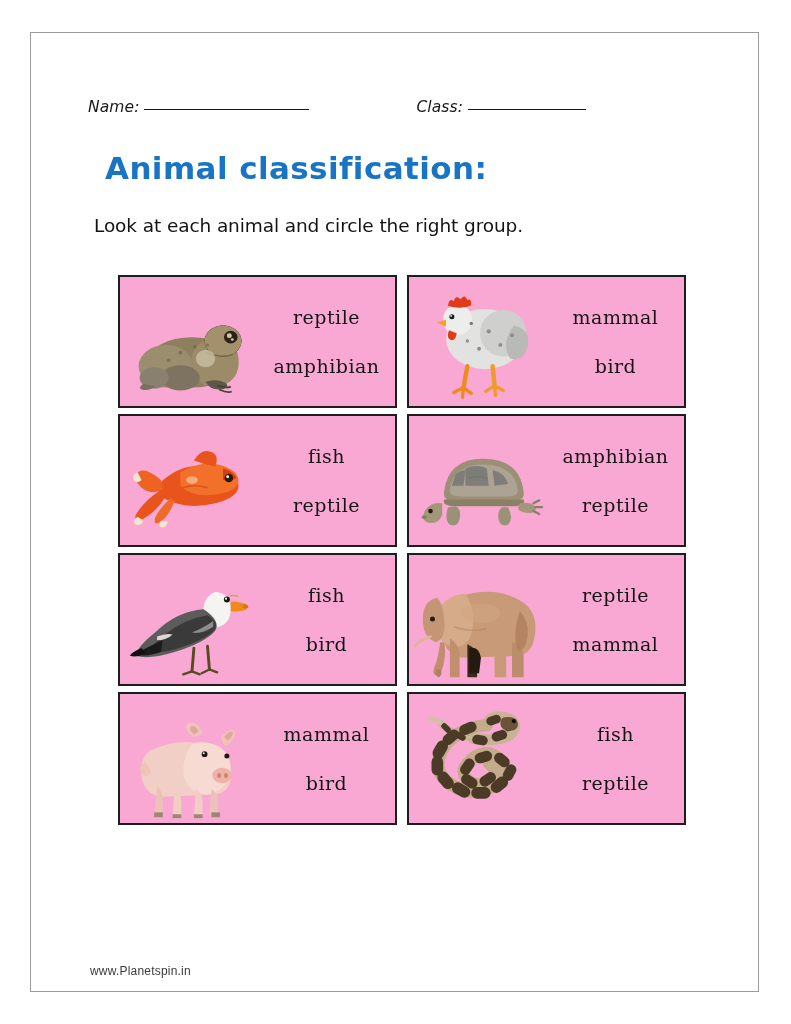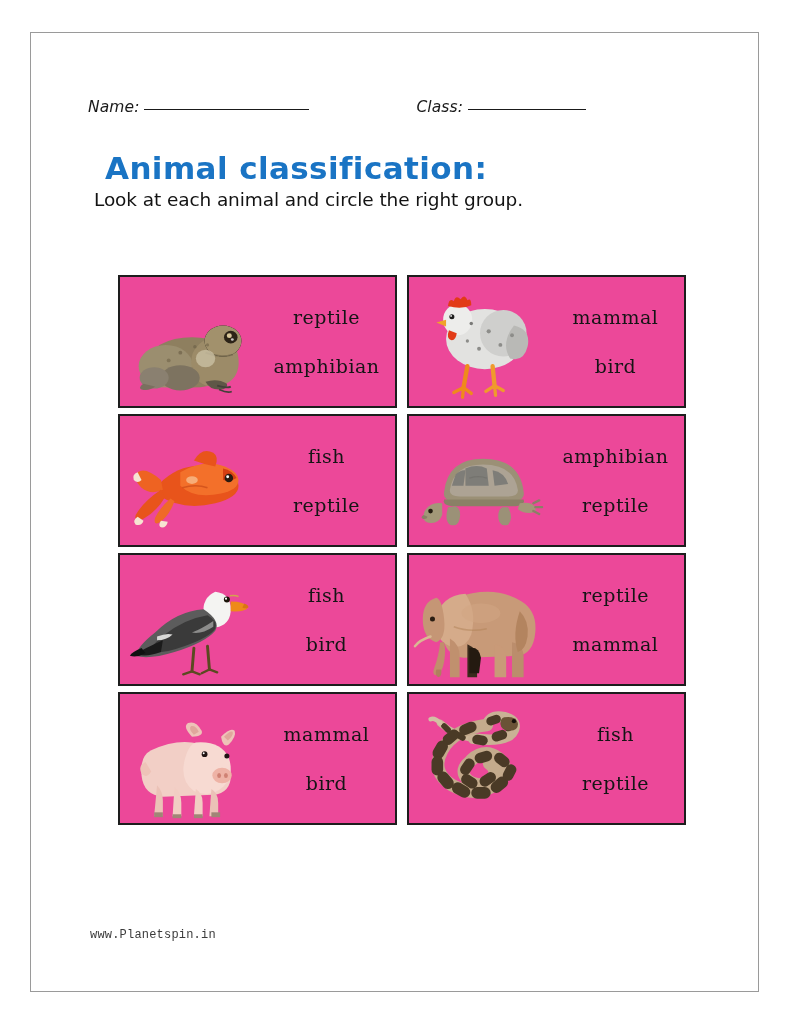--- a/index.html
+++ b/index.html
@@ -57,21 +57,21 @@
     font-weight: bold;
     letter-spacing: 0.4px;
     color: #1a74c4;
     white-space: nowrap;
     margin-left: 13px;
   }
 
   .subtitle {
     position: absolute;
     left: 94px;
-    top: 189px;
+    top: 215px;
     font-family: "DejaVu Sans", sans-serif;
     font-size: 18.5px;
     letter-spacing: -0.1px;
     color: #131313;
     white-space: nowrap;
   }
 
   
   .grid {
     position: absolute;
@@ -84,21 +84,21 @@
     gap: 10px;
     margin-bottom: 6px;
   }
   .qbox {
     width: 279px;
     height: 133px;
     border: 2px solid #1d1d1d;
     box-sizing: border-box;
     display: flex;
     align-items: center;
-    background: #ec4899;
+    background: #f9a8d4;
   }
   .qbox-art {
     width: 142px;
     height: 100%;
     position: relative;
     flex: 0 0 auto;
   }
   .qbox-options {
     flex: 1 1 auto;
     height: 100%;
@@ -115,22 +115,22 @@
     color: #151515;
     letter-spacing: 0.5px;
     line-height: 1;
   }
   .opt-1 { margin-bottom: 30px; }
 
   
   .footer {
     position: absolute;
     left: 90px;
-    top: 928px;
-    font-family: Liberation Mono, monospace;
+    top: 964px;
+    font-family: Liberation Sans, sans-serif;
     font-size: 12px;
     color: #3b3b3b;
     letter-spacing: 0.2px;
   }
 
   
   .art-svg {
     position: absolute;
     left: 0; top: 0;
     width: 100%; height: 100%;

